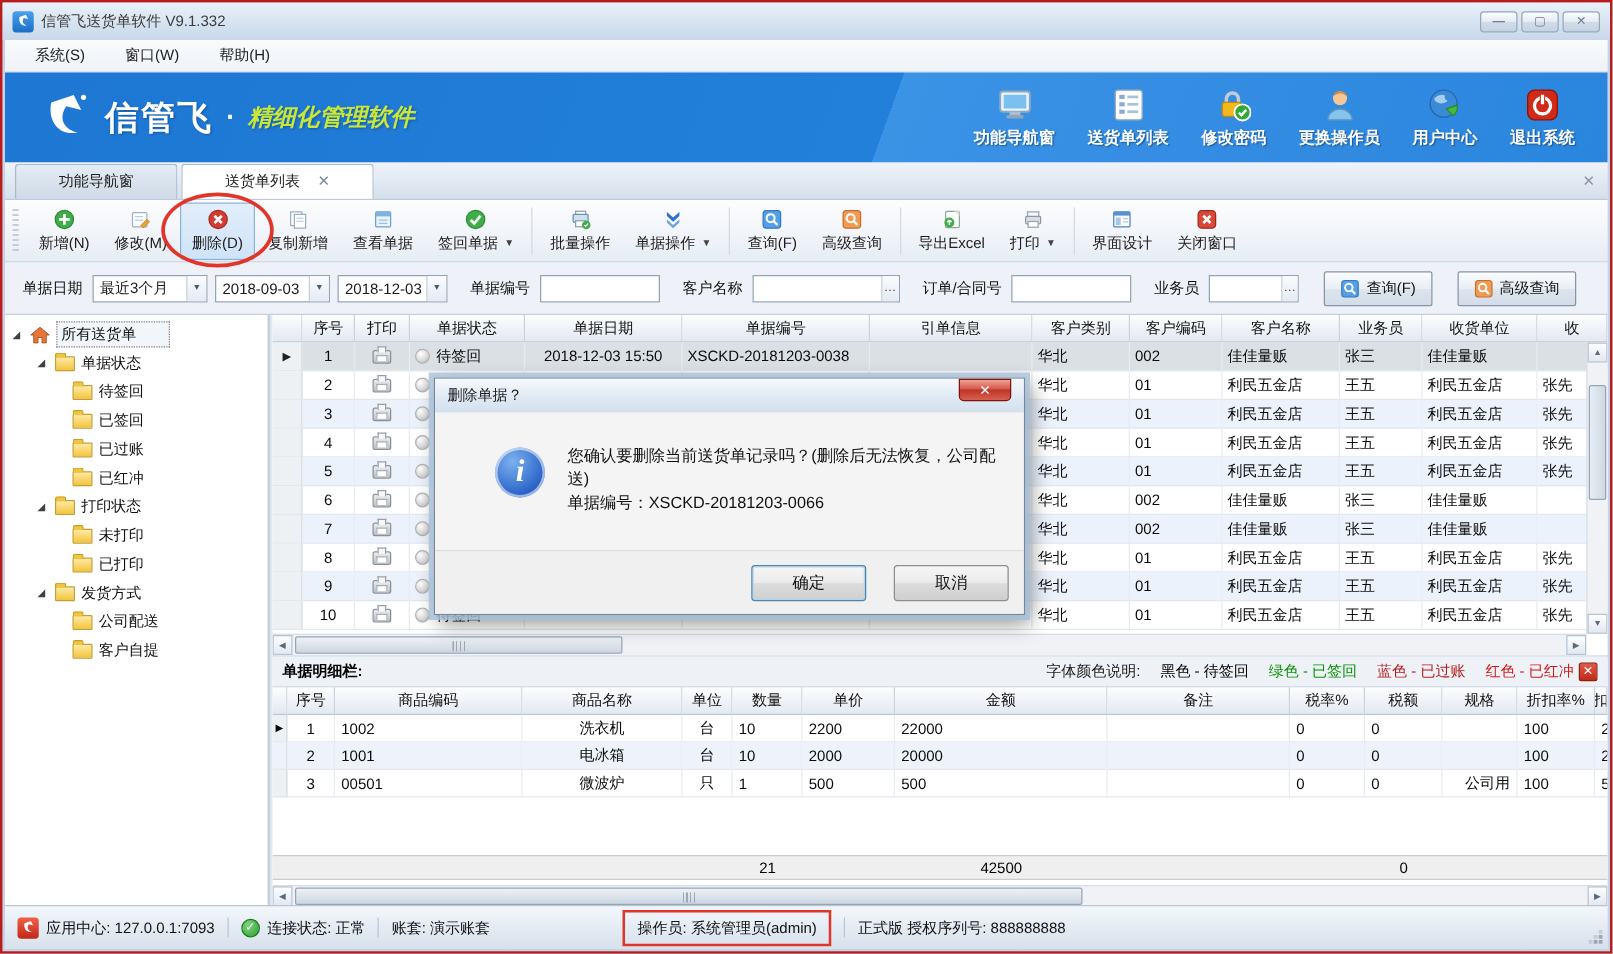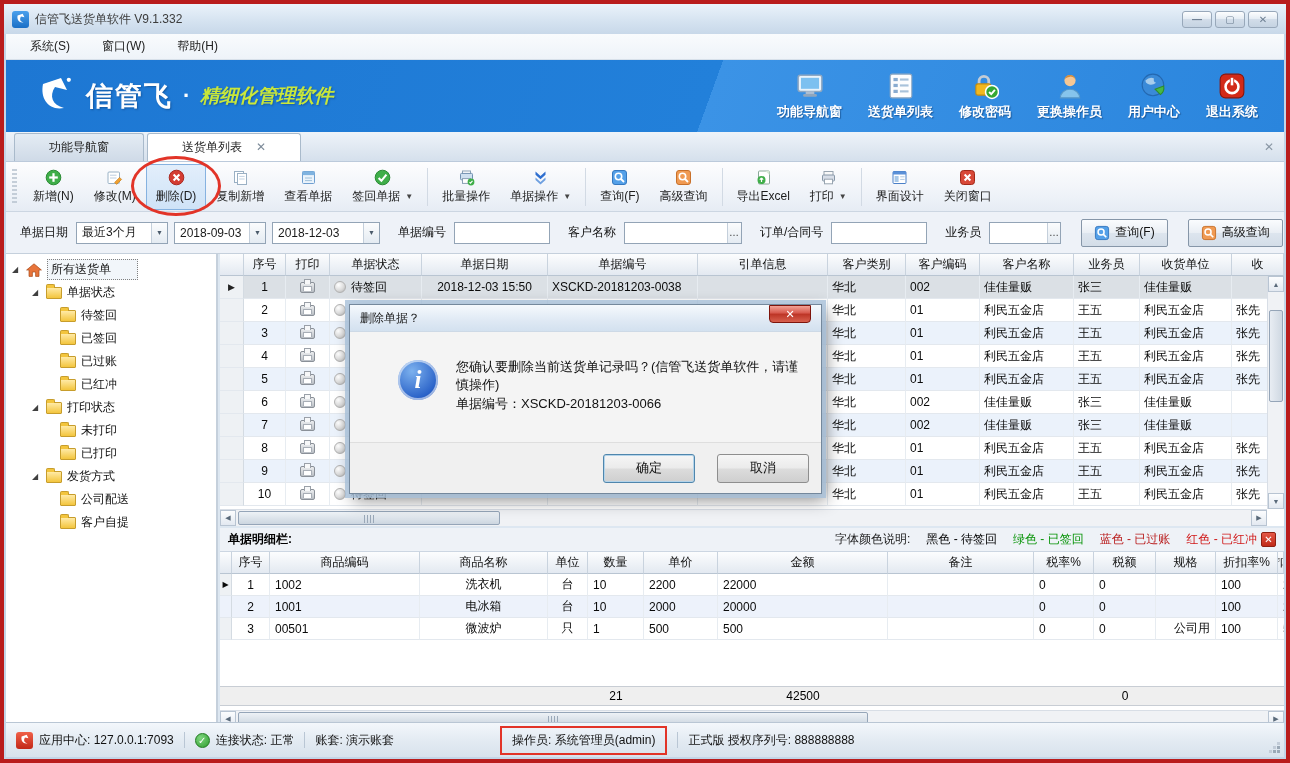--- a/index.html
+++ b/index.html
@@ -1,18 +1,18 @@
 <!DOCTYPE html>
 <html><head>
 <meta charset="utf-8">
 <style>
   *{margin:0;padding:0;box-sizing:border-box;}
   html,body{background:#8fa6bd;}
   body{font-family:"Liberation Sans","DejaVu Sans",sans-serif;}
-  #app{position:relative;width:1290px;height:763px;background:#dde7f1;border:4px solid #b91c1c;
+  #app{position:relative;width:1290px;height:763px;background:#dde7f1;border:2px solid #b91c1c;
        box-shadow:inset 0 0 0 2px #c3d5e7;overflow:hidden;font-size:12px;color:#1a1a1a;}
 
   
   .titlebar{position:absolute;left:0;top:0;right:0;height:30px;
     background:linear-gradient(#eaf2fa,#d4e2f0 60%,#c8d8e9);display:flex;align-items:center;padding:0 8px;}
   .titlebar .apptitle{margin-left:6px;color:#3c3c3c;font-size:12px;}
   .winctrls{margin-left:auto;display:flex;gap:3px;}
   .winbtn{width:30px;height:17px;border:1px solid #98a8ba;border-radius:3px;
     background:linear-gradient(#fdfefe,#e3ebf3 50%,#d2dde9 50%,#c5d3e2);
     color:#6d7f92;font-size:10px;line-height:15px;text-align:center;font-weight:bold;}
@@ -454,21 +454,21 @@
   <div class="filterbar">
     <span class="f-label">单据日期</span>
     <span class="f-select" style="width:92px">
       <span class="sv">最近3个月</span>
         <span class="da">▼</span>
     </span>
     <span class="f-select" style="width:92px">
       <span class="sv">2018-09-03</span>
         <span class="da">▼</span>
     </span>
-    <span class="f-select" style="width:108px">
+    <span class="f-select" style="width:88px">
       <span class="sv">2018-12-03</span>
         <span class="da">▼</span>
     </span>
     <span class="f-label" style="margin-left:12px">单据编号</span>
     <span class="f-input" style="width:96px">
         <input value="" style="">
       </span>
     <span class="f-label" style="margin-left:12px">客户名称</span>
     <span class="f-input" style="width:118px">
         <input value="" style="">
@@ -874,21 +874,21 @@
     <span class="grip"></span>
   </div>
 
   <div class="dialog">
     <div class="dlg-title">
       <span>删除单据？</span>
       <span class="dlg-close">✕</span>
     </div>
     <div class="dlg-body">
       <span class="dlg-info">i</span>
-      <div class="dlg-msg">您确认要删除当前送货单记录吗？(信管飞送货单软件，请谨慎操作)</div>
+      <div class="dlg-msg">您确认要删除当前送货单记录吗？(删除后无法恢复，公司配送)</div>
       <div class="dlg-doc">单据编号：XSCKD-20181203-0066</div>
     </div>
     <div class="dlg-footer">
       <button class="dlg-btn default">确定</button>
       <button class="dlg-btn">取消</button>
     </div>
   </div>
 
 </div>
 

